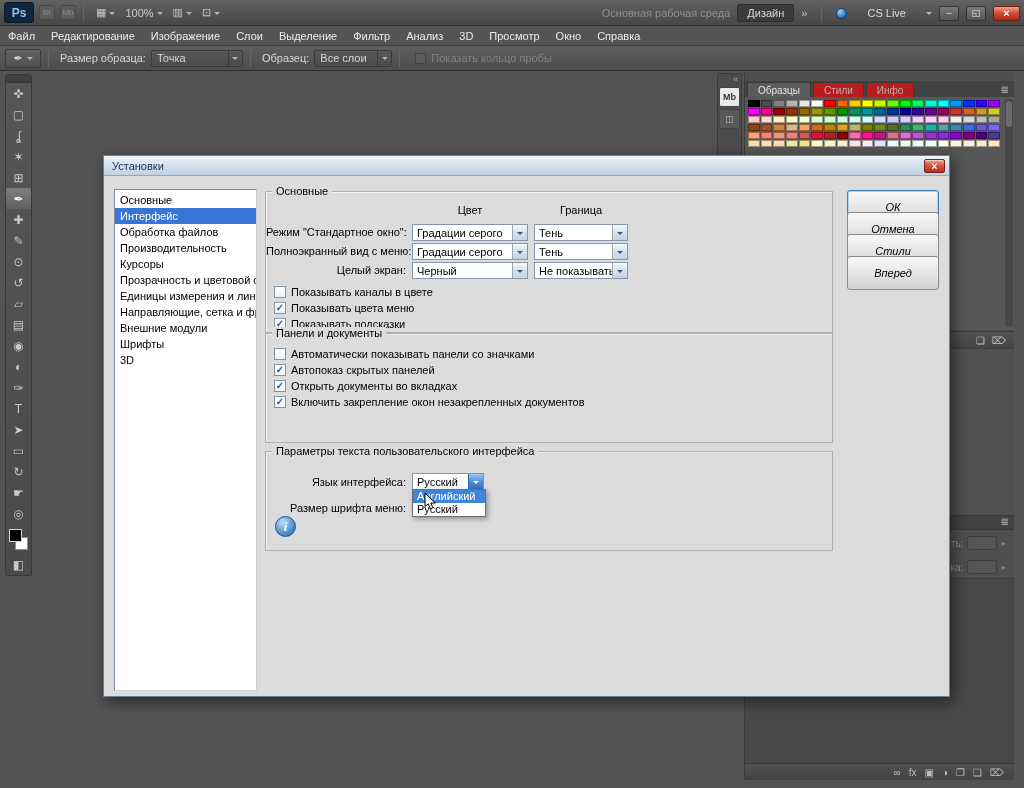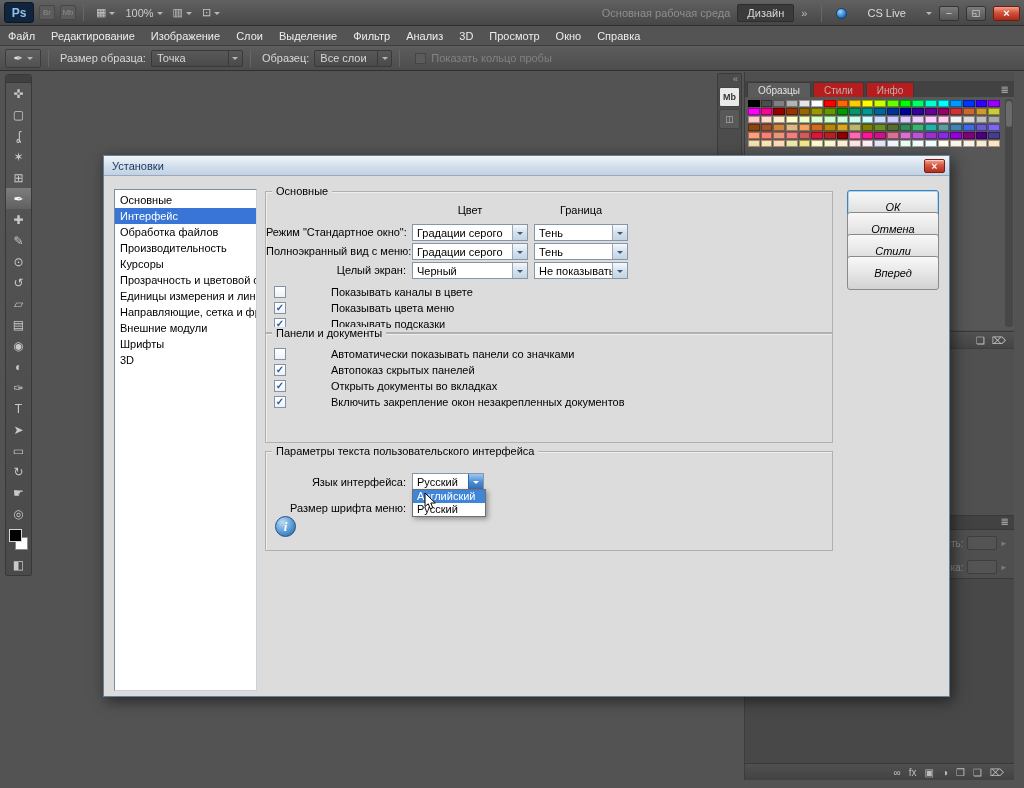--- a/index.html
+++ b/index.html
@@ -124,21 +124,21 @@
   .glabel { position:absolute; left:0; width:140px; text-align:right; font-size:11px; color:#000; white-space:nowrap; }
 
   .combo { position:relative; background:#fff; border:1px solid #8696a6; height:17px; font-size:11px; color:#000;
     display:flex; align-items:center; }
   .combo.abs { position:absolute; }
   .combo .ct { flex:1; padding:0 4px; white-space:nowrap; overflow:hidden; }
   .combo .cb { width:15px; align-self:stretch; background:linear-gradient(#f5f9fc,#d6e1ec 50%,#c4d4e3);
     border-left:1px solid #9aa9b9; display:flex; align-items:center; justify-content:center; }
   .combo .cb.blue { background:linear-gradient(#9dc9f1,#4a8ad2 55%,#3572bd); border-left-color:#2c66ab; }
 
-  .chk { position:absolute; left:8px; display:flex; align-items:center;gap:40px; }
+  .chk { position:absolute; left:8px; display:flex; align-items:center; }
   .chk .box { width:12px; height:12px; background:linear-gradient(#ffffff,#eef2f6); border:1px solid #8393a3;
     margin-right:5px; display:flex; align-items:center; justify-content:center; font-size:10px; line-height:1;
     color:#2c5aa0; font-weight:bold; }
   .chklab { font-size:11px; color:#000; white-space:nowrap; }
 
   .btn { position:absolute; width:92px; height:34px; background:linear-gradient(#f8f8f8,#e8e8e8 45%,#d2d2d2);
     border:1px solid #8a8a8a; border-radius:3px; font-size:11px; color:#000;
     display:flex; align-items:center; justify-content:center;font-style:italic; }
   .btn.default { border-color:#3f81b8; box-shadow: inset 0 0 0 1px #a9d3ee; }
   .dbtn { position:absolute; height:17px; background:linear-gradient(#f8f8f8,#e8e8e8 45%,#d2d2d2);

